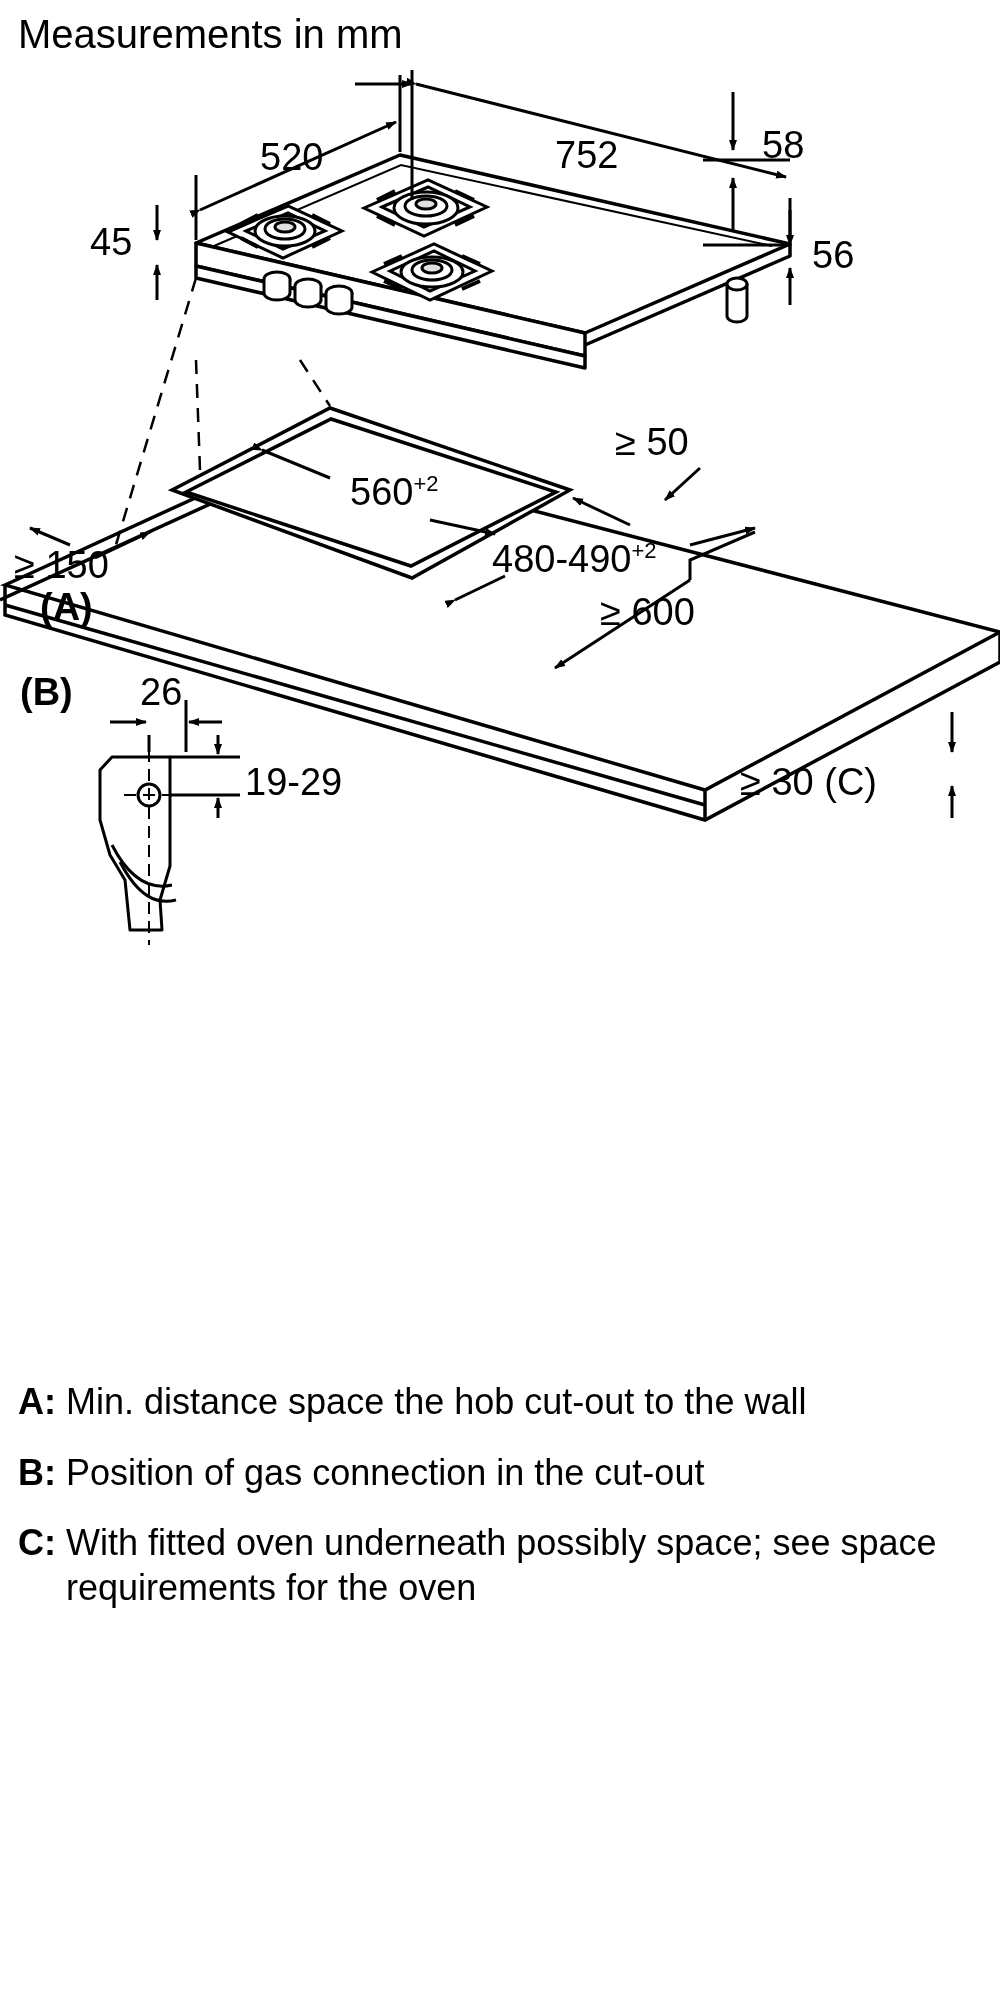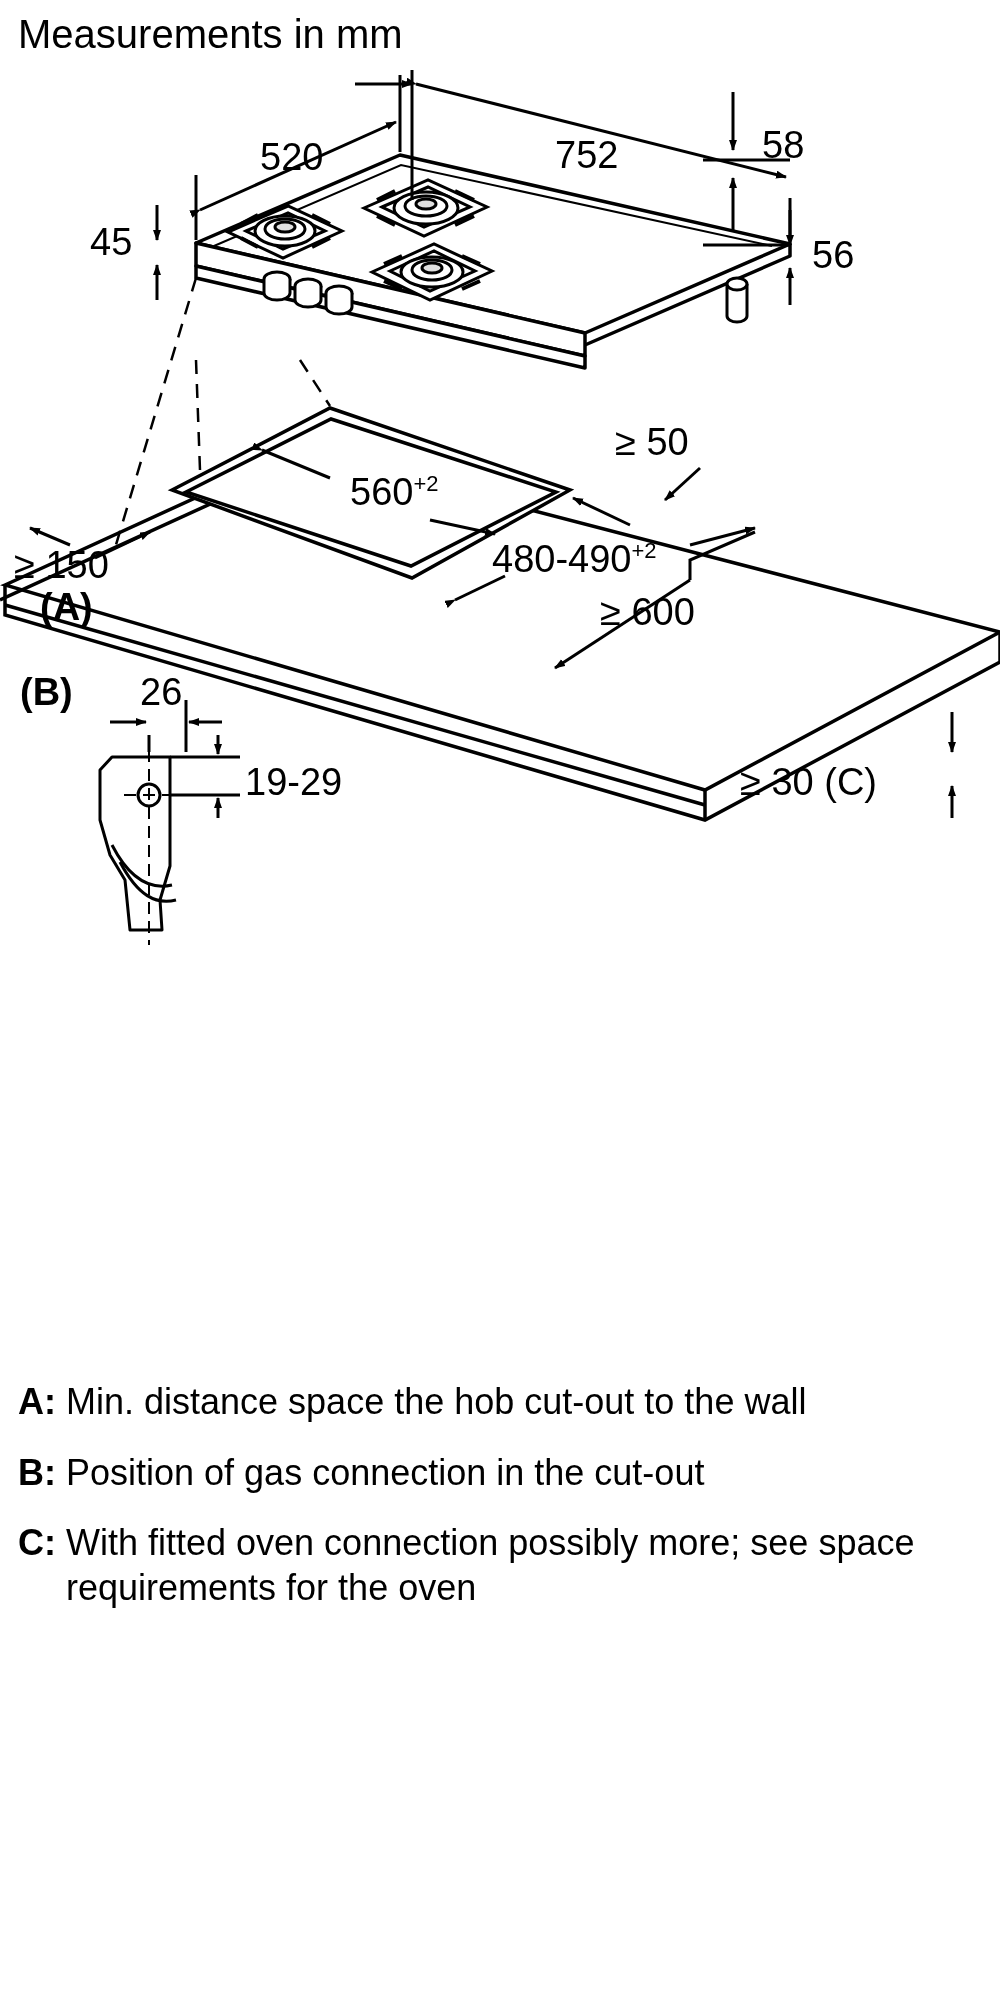--- a/index.html
+++ b/index.html
@@ -275,17 +275,17 @@
     <div class="legend-row">
       <div class="legend-key">A:</div>
       <div class="legend-text">Min. distance space the hob cut-out to the wall</div>
     </div>
     <div class="legend-row">
       <div class="legend-key">B:</div>
       <div class="legend-text">Position of gas connection in the cut-out</div>
     </div>
     <div class="legend-row">
       <div class="legend-key">C:</div>
-      <div class="legend-text">With fitted oven connection possibly more; see space requirements for the oven</div>
+      <div class="legend-text">With fitted oven underneath possibly space; see space requirements for the oven</div>
     </div>
   </div>
 
 </div>
 
 </body></html>

